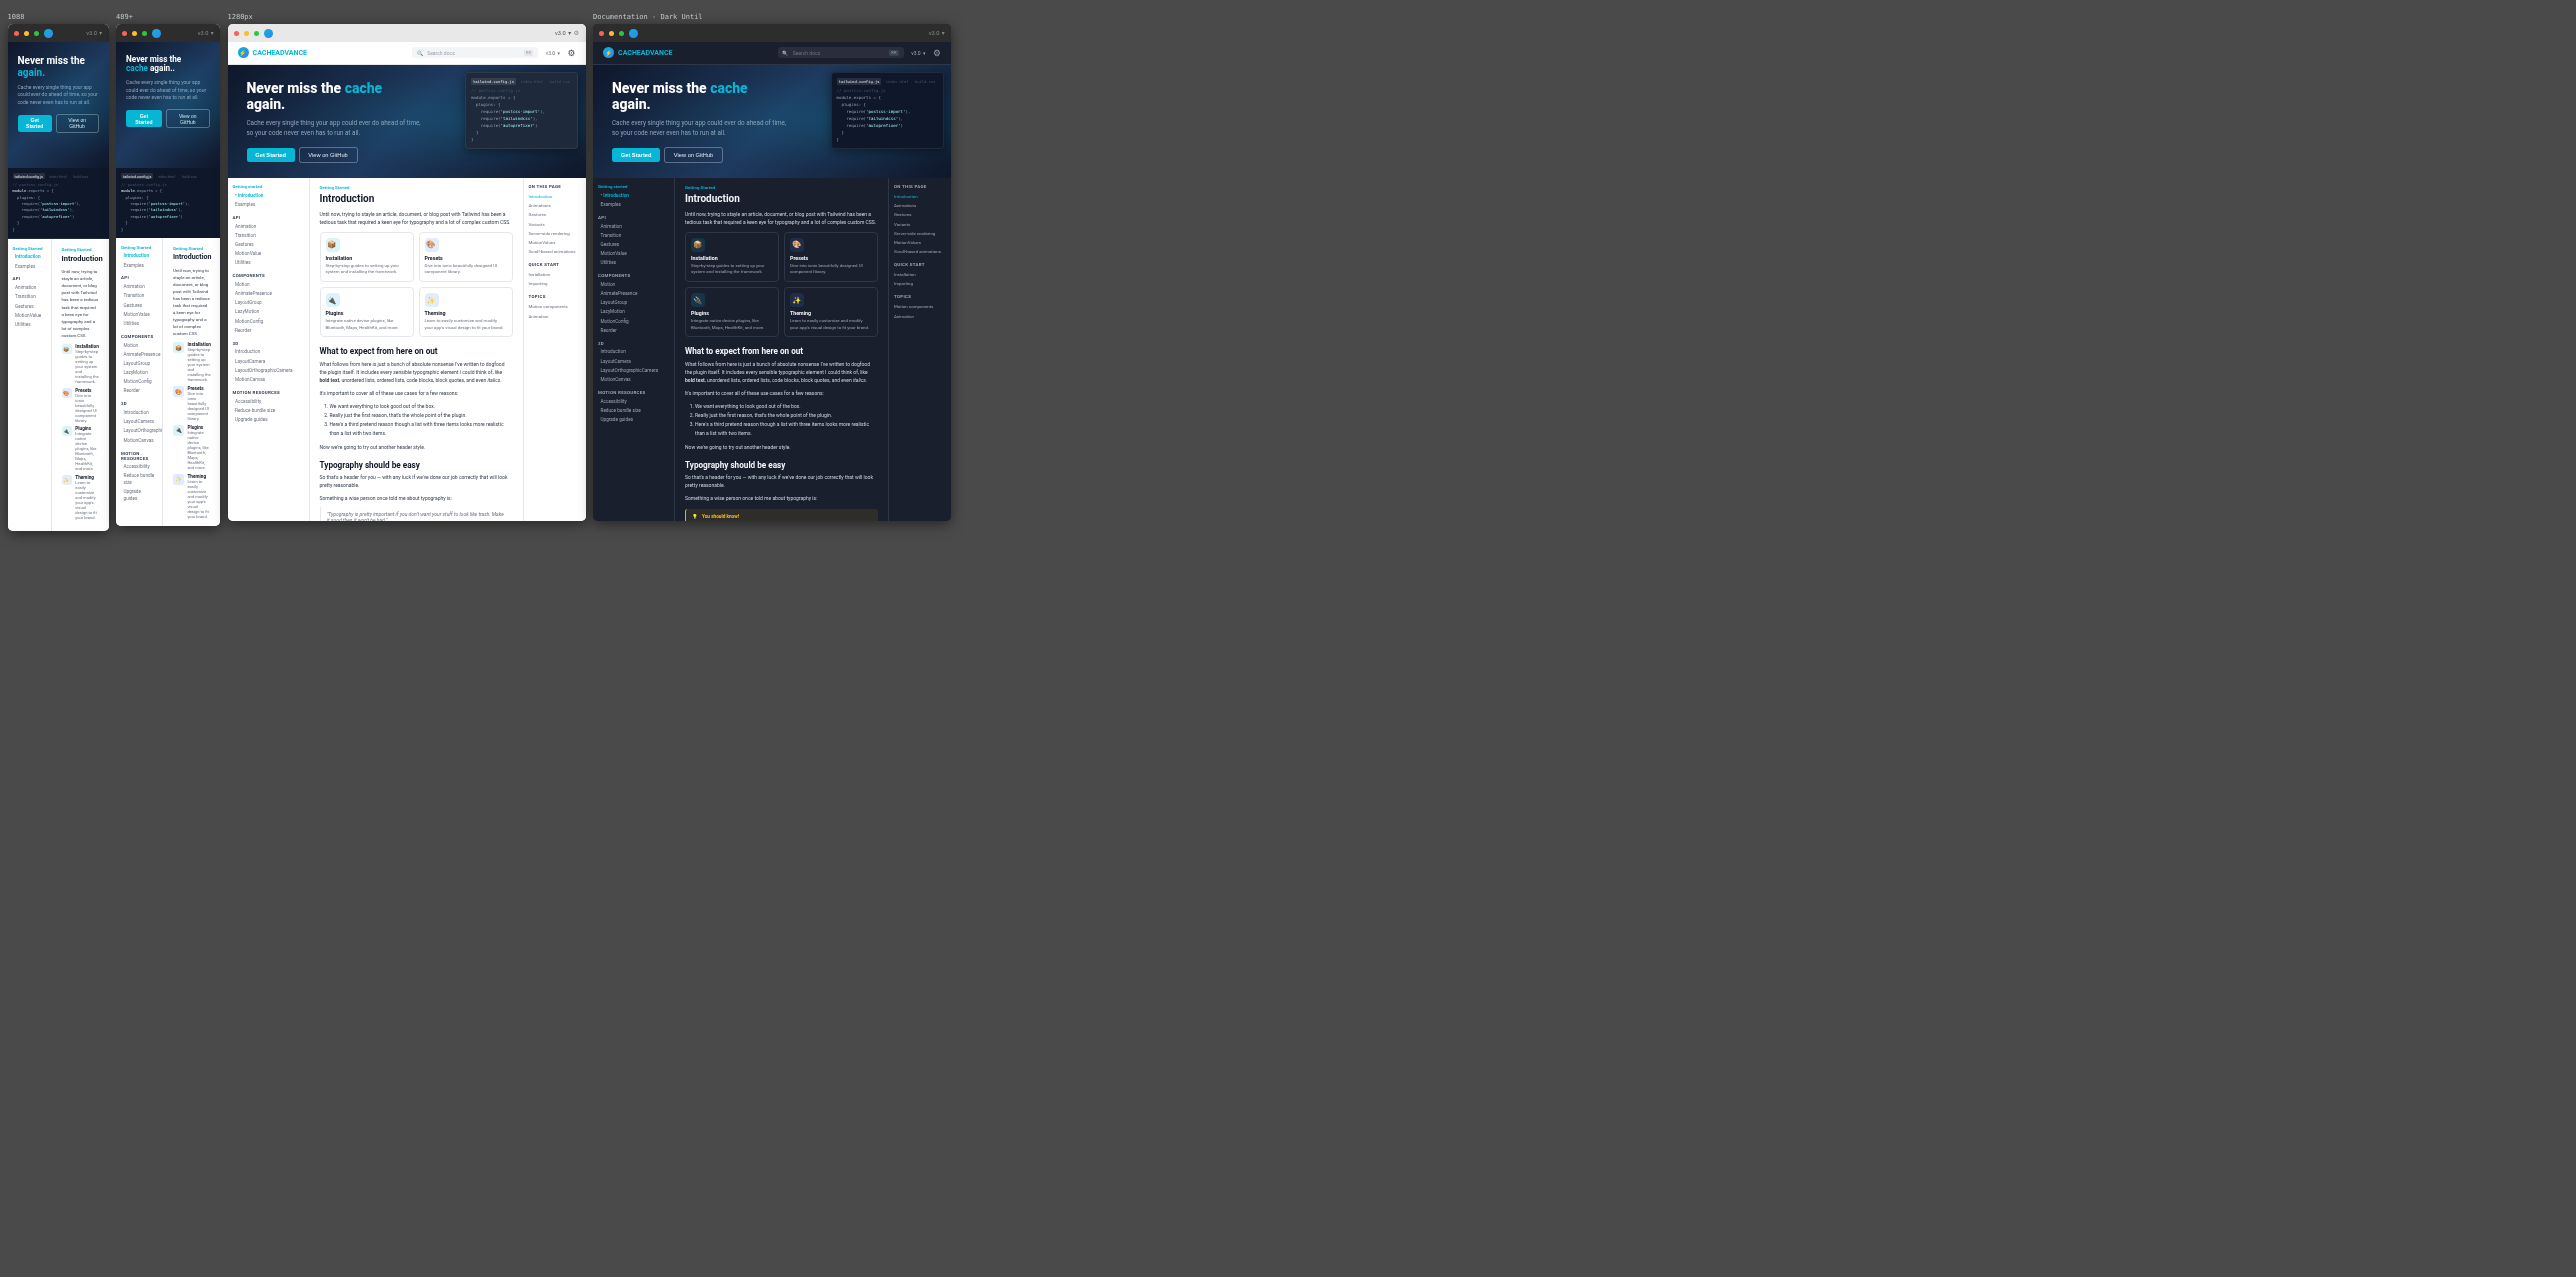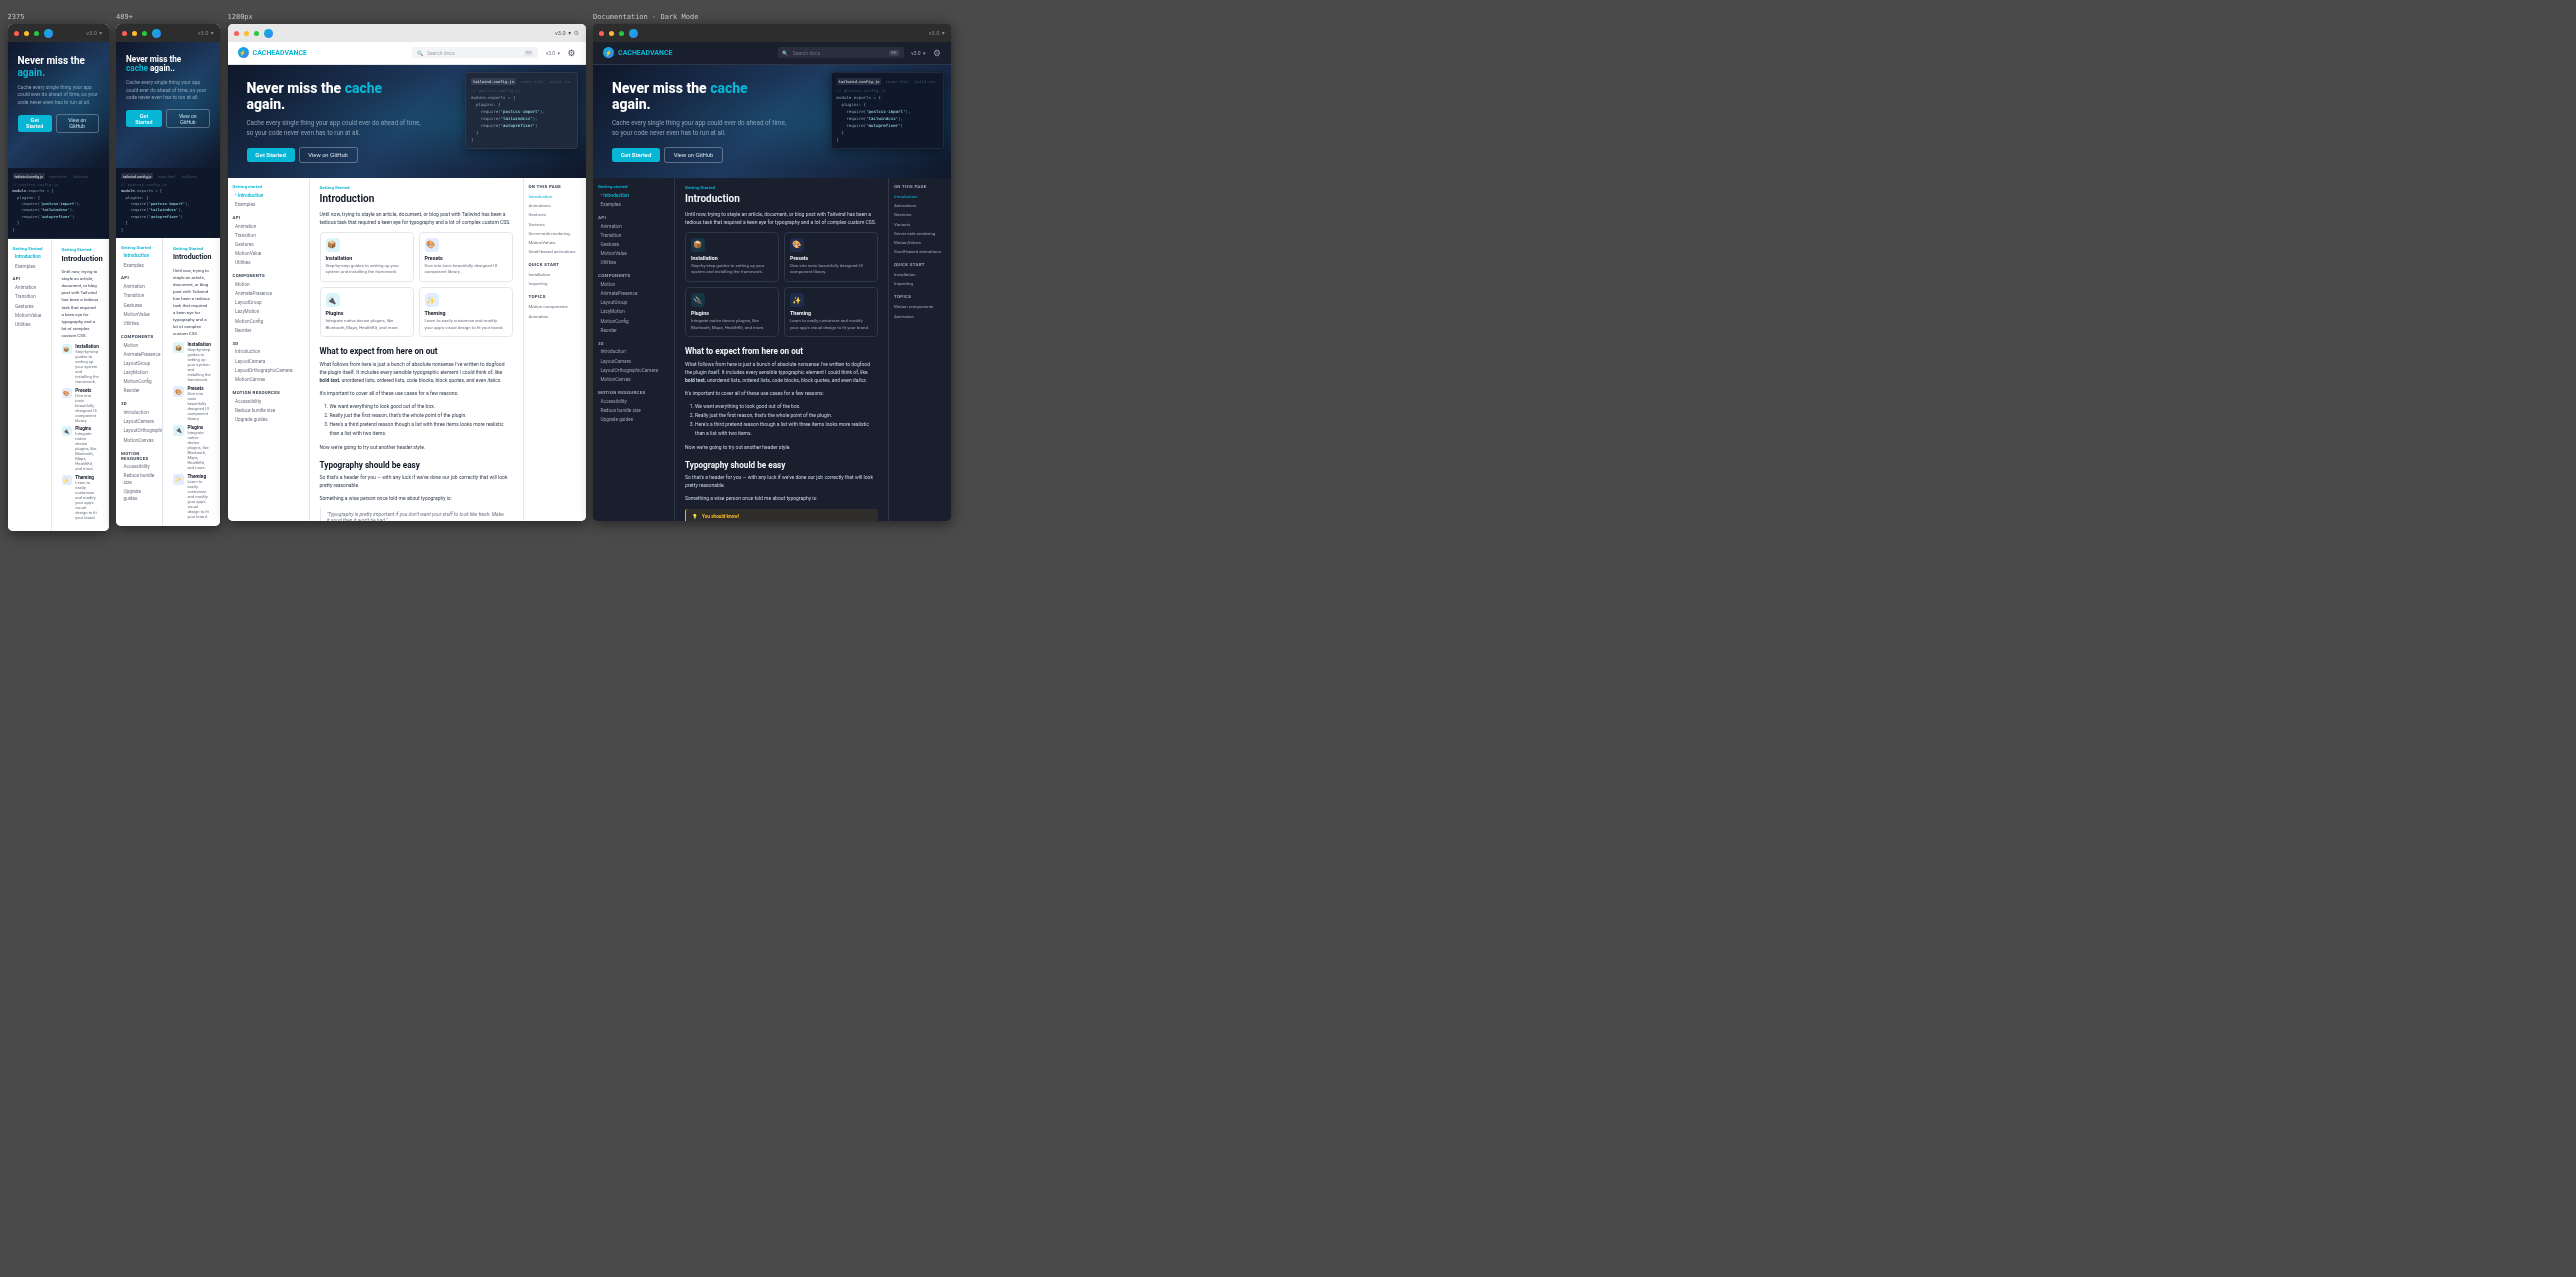--- a/index.html
+++ b/index.html
@@ -365,21 +365,21 @@
 
     
     ::-webkit-scrollbar { width: 2.5px; height: 2.5px; }
     ::-webkit-scrollbar-track { background: transparent; }
     ::-webkit-scrollbar-thumb { background: rgba(0,0,0,0.2); border-radius: 1.3px; }
   </style>
 </head>
 <body>
 
 <div class="panel-wrapper">
-  <div class="panel-label">2375</div>
+  <div class="panel-label">1088</div>
   <div class="browser-frame" style="width:101px;">
 
     <div class="browser-chrome">
       <div class="chrome-dot red"></div>
       <div class="chrome-dot yellow"></div>
       <div class="chrome-dot green"></div>
       <div class="chrome-icon"></div>
       <div class="chrome-version">
         <span>v3.0</span>
         <span>▾</span>
@@ -746,21 +746,21 @@
         <div class="toc-item">Importing</div>
         <div class="toc-title" style="margin-top:5px;">Topics</div>
         <div class="toc-item">Motion components</div>
         <div class="toc-item">Animation</div>
       </div>
     </div>
   </div>
 </div>
 
 <div class="panel-wrapper">
-  <div class="panel-label">Documentation - Dark Mode</div>
+  <div class="panel-label">Documentation - Dark Until</div>
   <div class="browser-frame dark-bg" style="width:358px; height:497px;">
 
     <div class="browser-chrome">
       <div class="chrome-dot red"></div>
       <div class="chrome-dot yellow"></div>
       <div class="chrome-dot green"></div>
       <div class="chrome-icon"></div>
       <div class="chrome-version">
         <span>v3.0</span>
           <span>▾</span>

